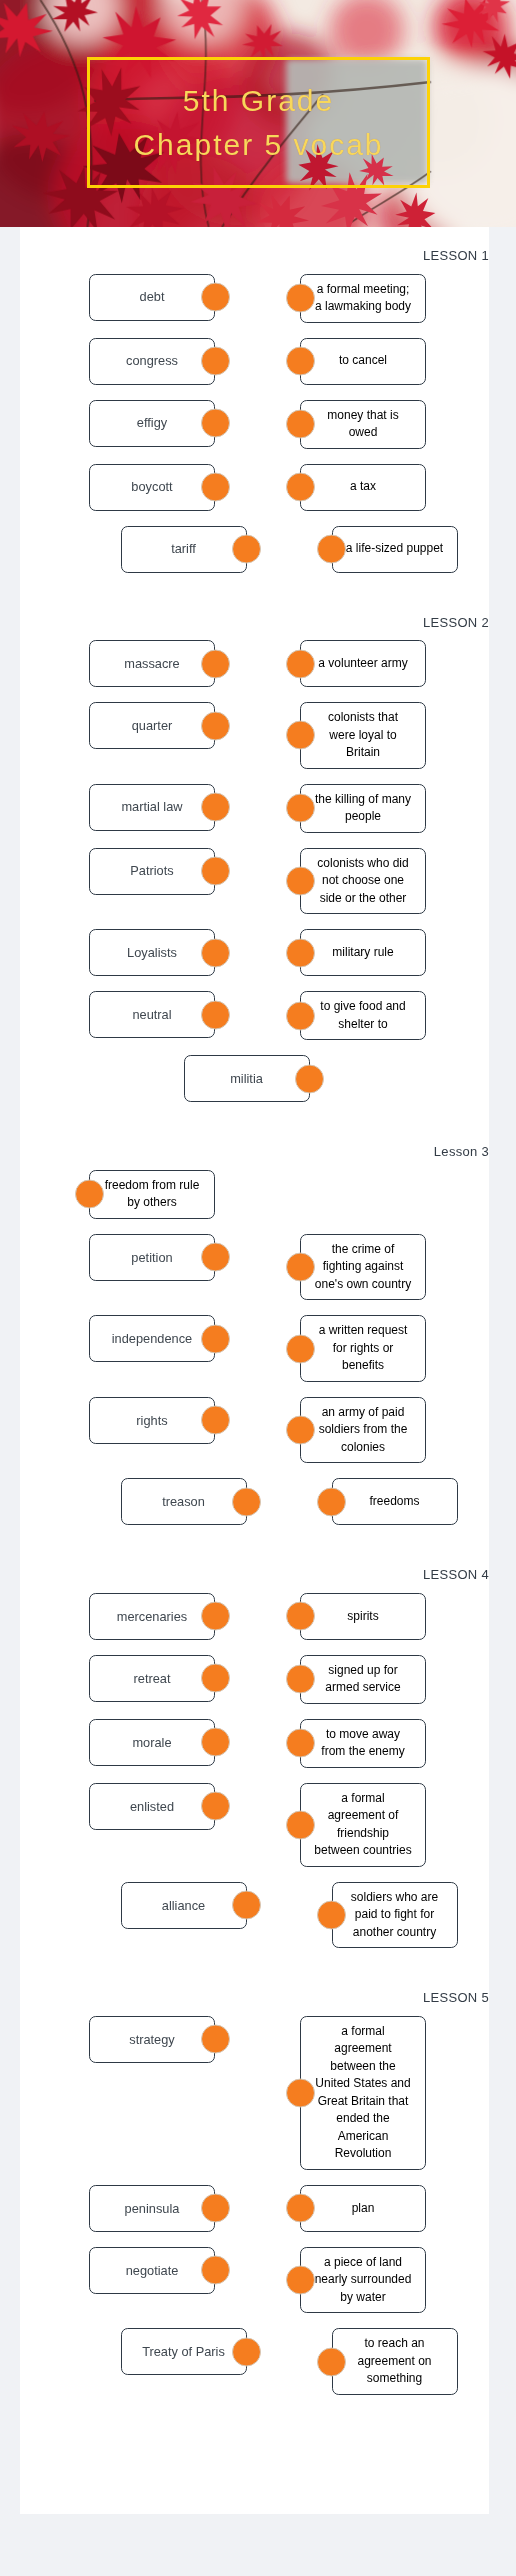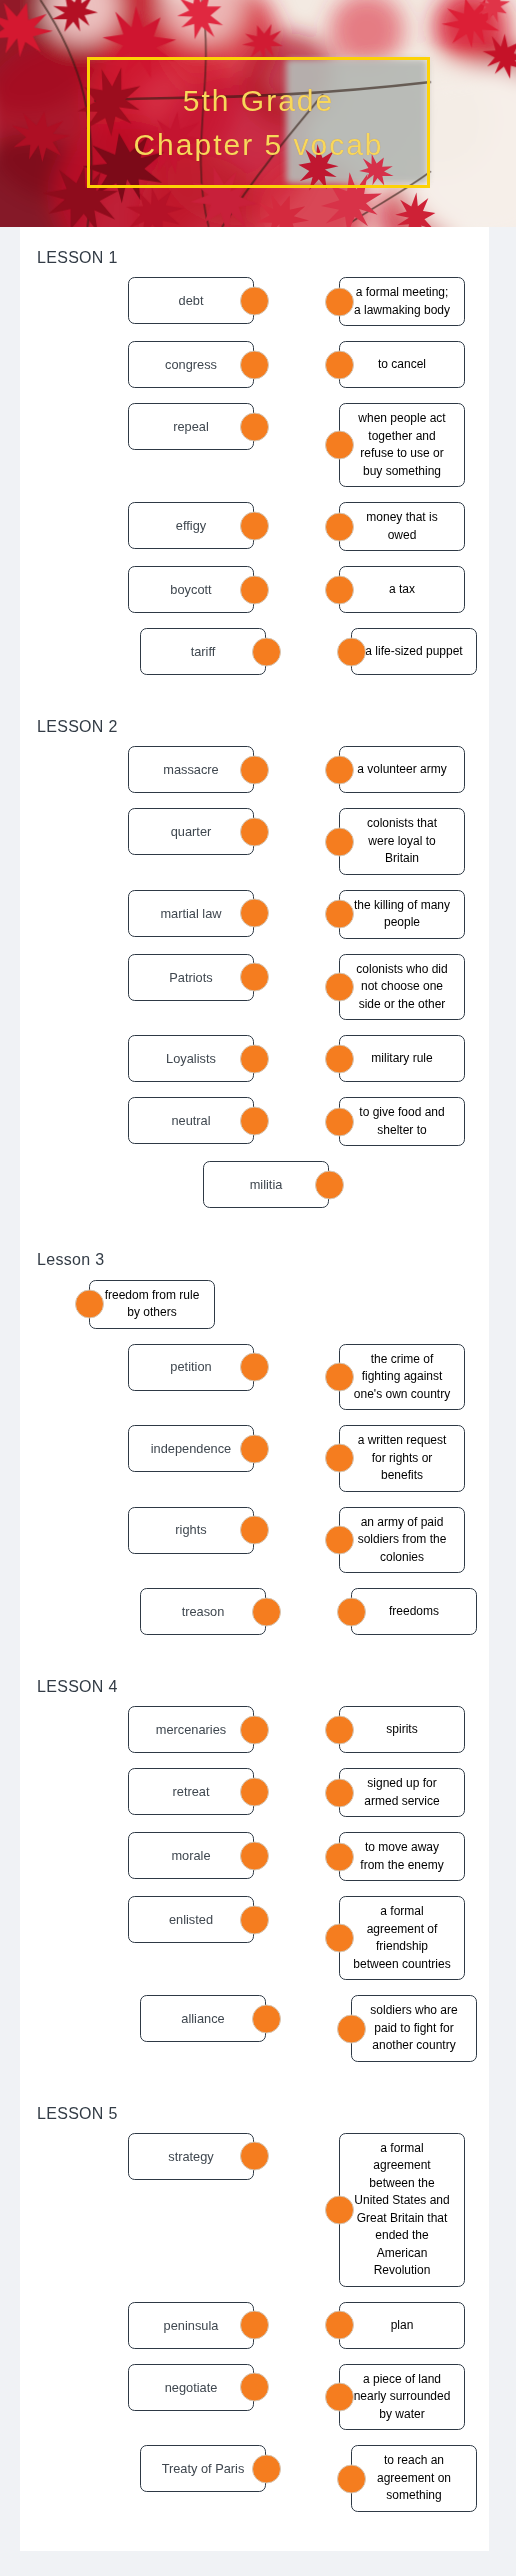--- a/index.html
+++ b/index.html
@@ -22,32 +22,32 @@
     white-space:nowrap;
   }
 
   
   .card{
     position:relative;margin-left:20px;width:469px;box-sizing:border-box;
     background:#ffffff;padding:21px 0 39px 0;min-height:2287px;
   }
   .lesson + .lesson{margin-top:42px;}
   .lesson-heading{
-    margin:0 0 10px 17px;font-size:16px;font-weight:500;color:#333c46;
-    letter-spacing:0.3px;line-height:1.2;
+    margin:0 0 10px 17px;font-size:13px;font-weight:500;color:#333c46;
+    letter-spacing:0.3px;line-height:1.2;text-align:right;
   }
   .match-row{display:flex;align-items:flex-start;margin:0 0 15px 69px;}
   .match-row:last-child{margin-bottom:0;justify-content:center;}
   .term-box,.def-box{
     position:relative;width:126px;min-height:47px;box-sizing:border-box;
     border:0.7px solid #2e3945;border-radius:6.7px;background:#fff;
     display:flex;align-items:center;justify-content:center;
     padding:6px 8px;text-align:center;
   }
-  .term-box{margin-right:85px;margin-left:39px;}
+  .term-box{margin-right:85px;}
   .term-label{font-size:12.8px;color:#3f474f;line-height:17.5px;}
   .def-label{font-size:12px;color:#000000;line-height:17.5px;white-space:pre-line;}
   .connector{
     position:absolute;top:50%;width:27px;height:27px;border-radius:50%;
     background:#f57d1f;border:1.3px solid #d5c8b8;box-sizing:content-box;
     transform:translateY(-50%);z-index:2;cursor:pointer;
   }
   .connector-right{right:-15.5px;}
   .connector-left{left:-15.5px;}
 </style>
@@ -148,33 +148,20 @@
       <span class="term-label">congress</span>
       <span class="connector connector-right"></span>
     </div>
     <div class="def-box">
       <span class="connector connector-left"></span>
       <span class="def-label">to cancel</span>
     </div>
   </div>
             <div class="match-row">
     <div class="term-box">
-      <span class="term-label">repeal</span>
-      <span class="connector connector-right"></span>
-    </div>
-    <div class="def-box">
-      <span class="connector connector-left"></span>
-      <span class="def-label">when people act
-together and
-refuse to use or
-buy something</span>
-    </div>
-  </div>
-            <div class="match-row">
-    <div class="term-box">
       <span class="term-label">effigy</span>
       <span class="connector connector-right"></span>
     </div>
     <div class="def-box">
       <span class="connector connector-left"></span>
       <span class="def-label">money that is
 owed</span>
     </div>
   </div>
             <div class="match-row">

